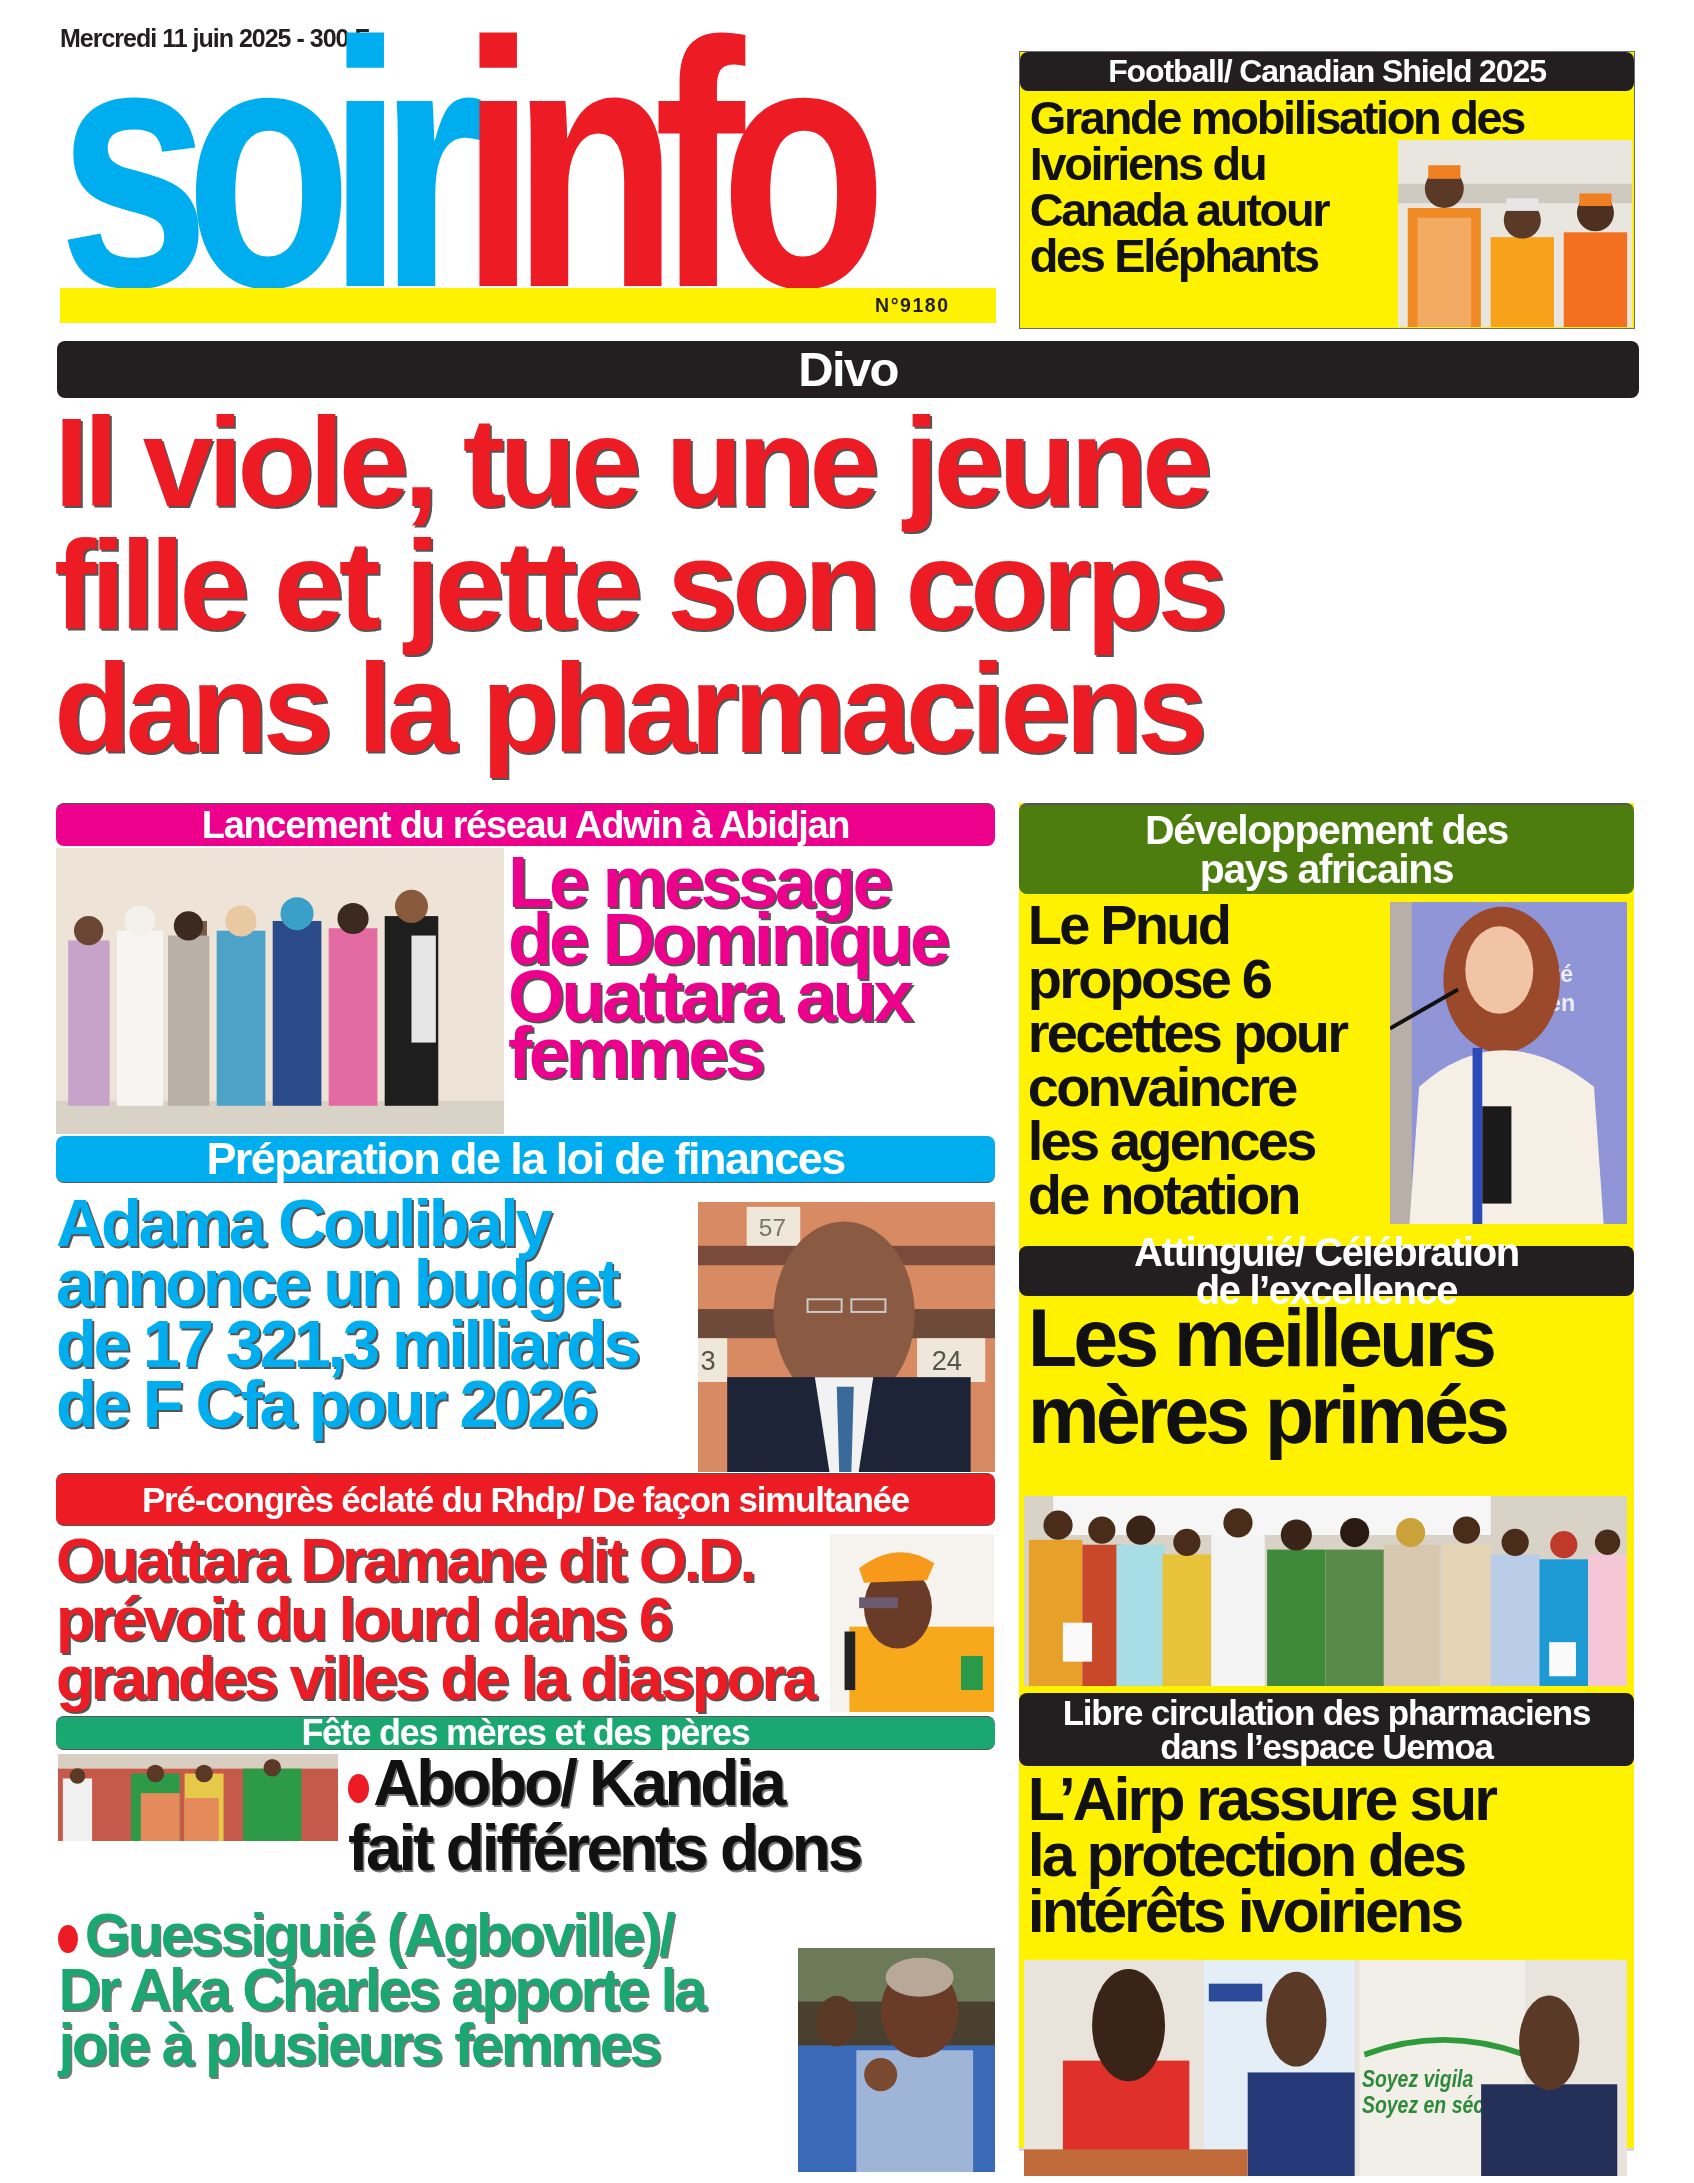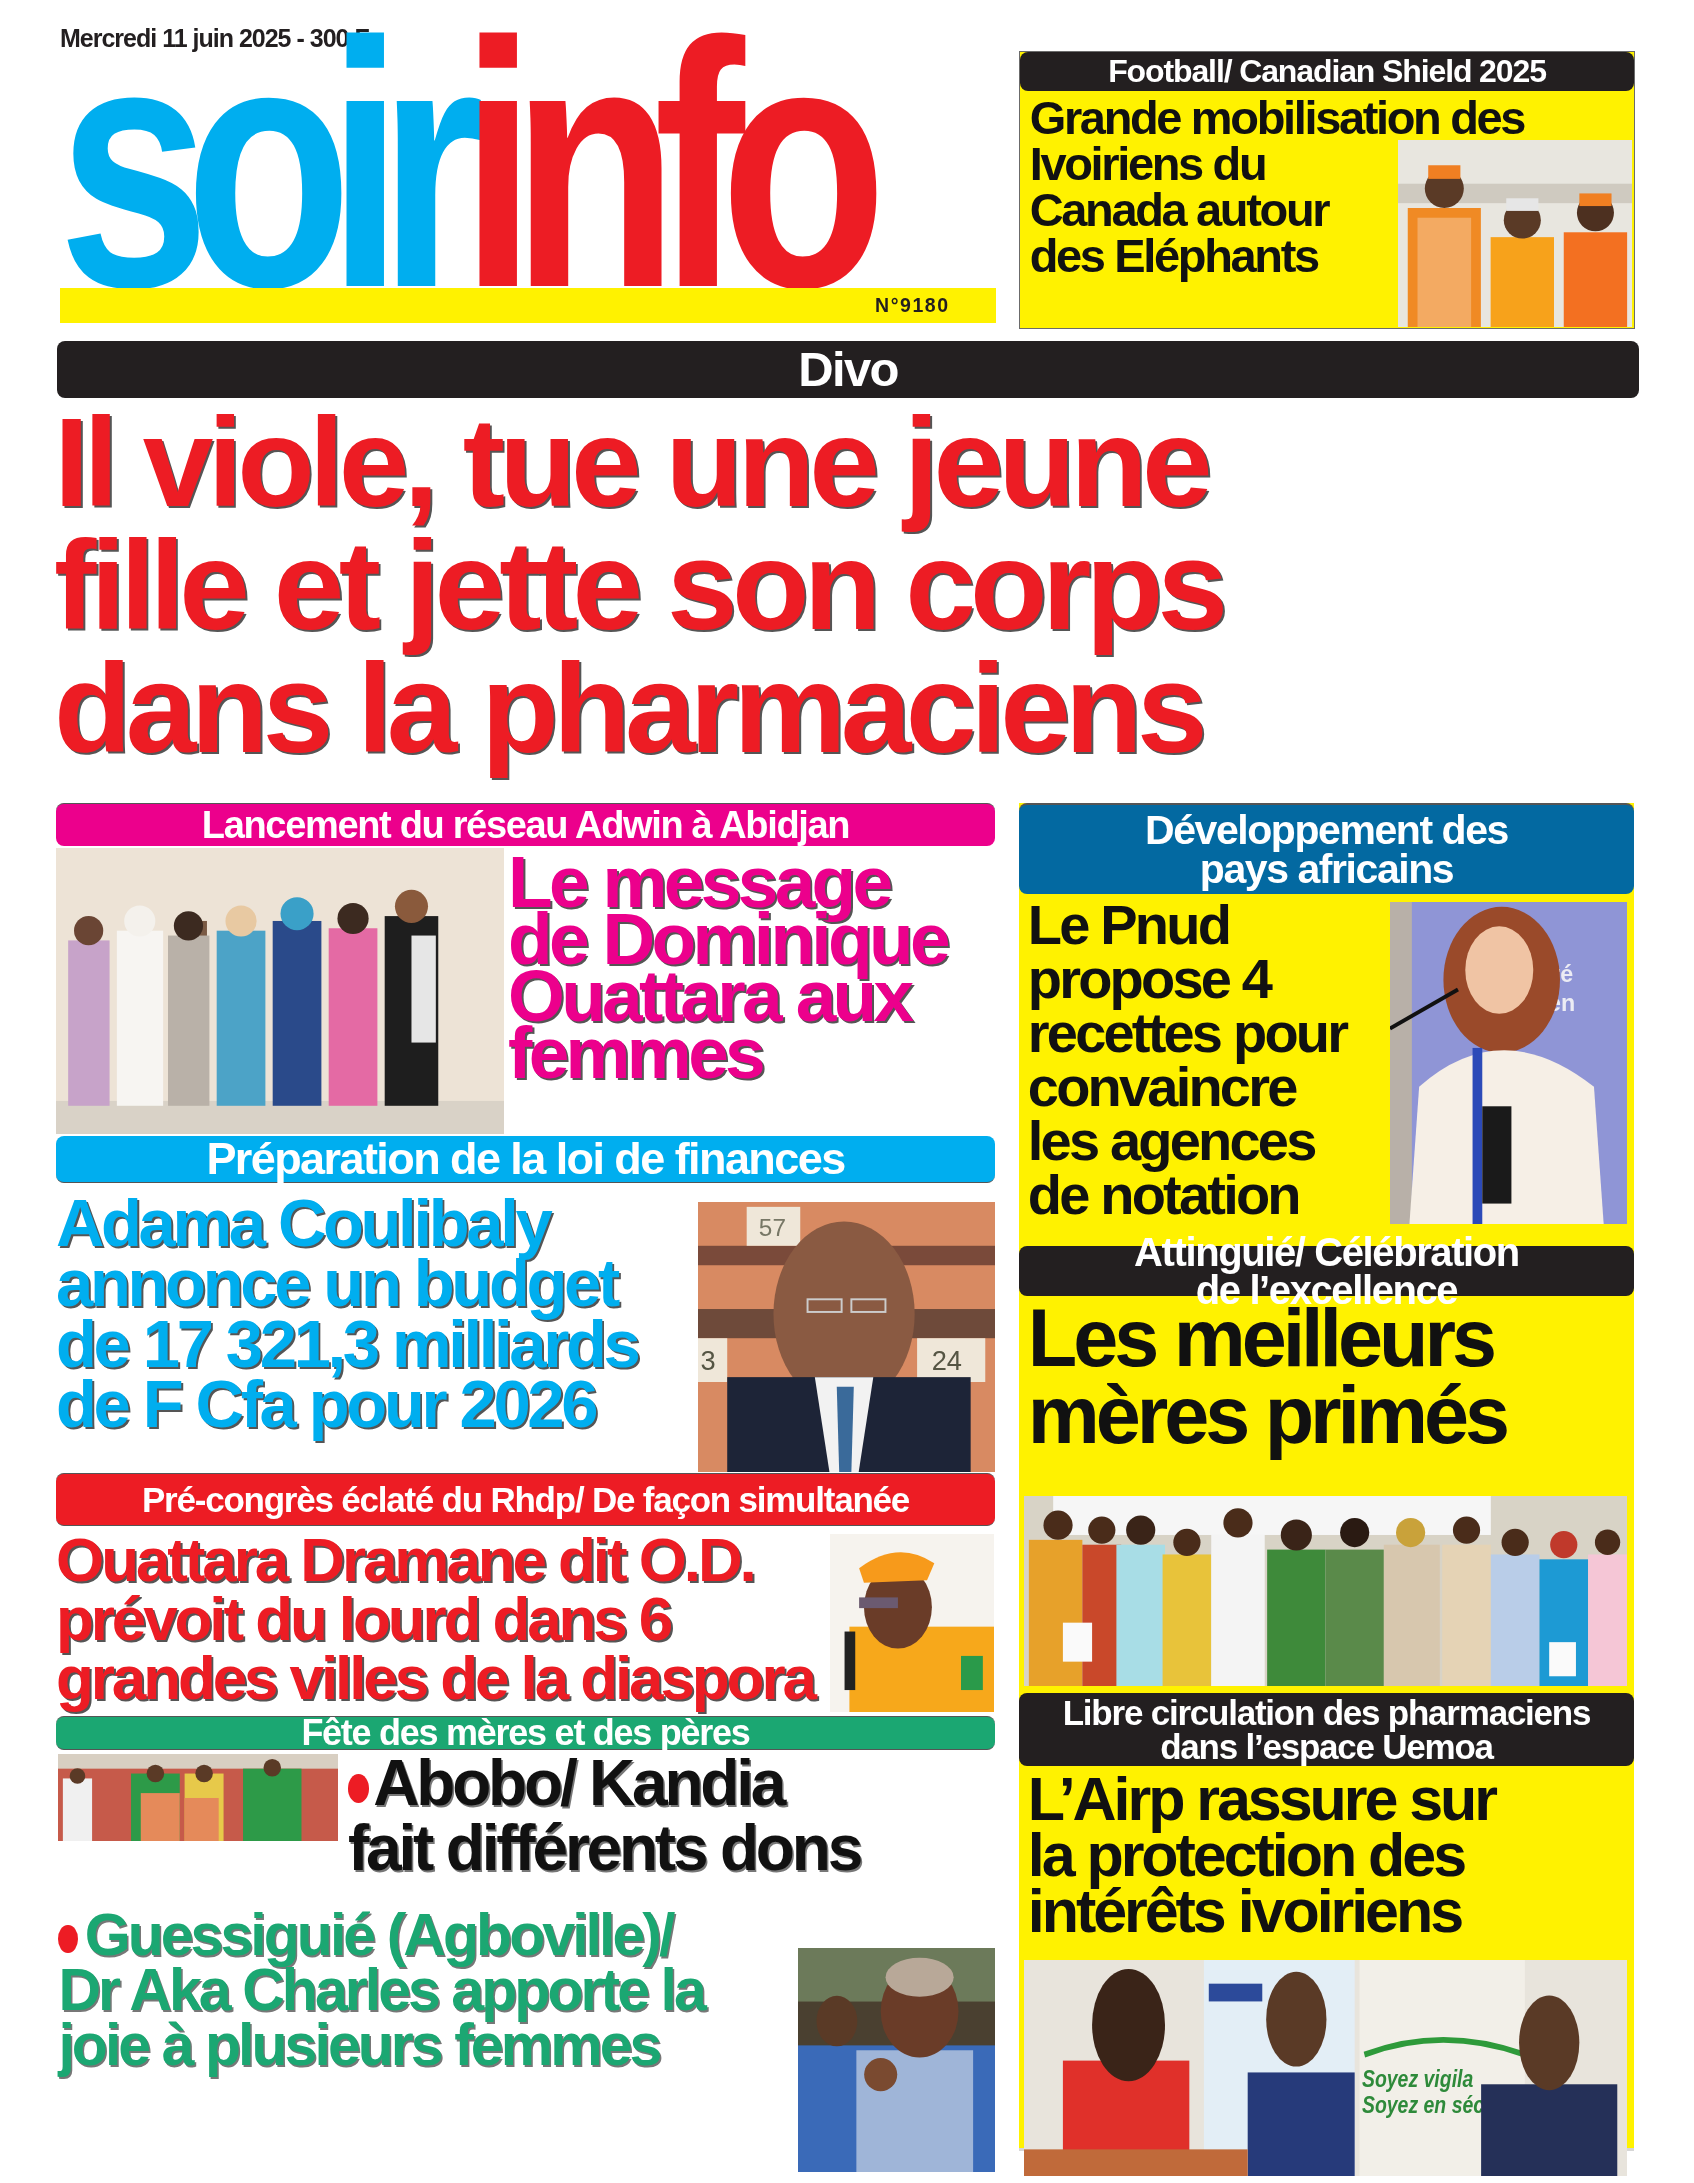--- a/index.html
+++ b/index.html
@@ -184,27 +184,27 @@
       <rect x="120" y="210" width="240" height="250" fill="#f2f2f2" opacity="0.55"></rect>
       <ellipse cx="250" cy="130" rx="80" ry="95" fill="#6a3c28"></ellipse>
       <ellipse cx="250" cy="60" rx="70" ry="40" fill="#b8a898"></ellipse>
       <ellipse cx="80" cy="150" rx="42" ry="52" fill="#5a3a26"></ellipse>
       <circle cx="170" cy="260" r="34" fill="#7a4a30"></circle>
     </svg>
   </div>
 </div>
 
 <div class="abs" style="left:1019px;top:803px;width:615px;height:443px;background:#fff200;">
-  <div class="kicker" style="left:0;top:0;width:100%;height:91px;background:#0369a1;font-size:41px;flex-direction:column;border-top:2.4px solid #555;">
+  <div class="kicker" style="left:0;top:0;width:100%;height:91px;background:#4d7c0f;font-size:41px;flex-direction:column;border-top:2.4px solid #555;">
     <div>Développement des</div>
     <div>pays africains</div>
   </div>
   <div class="hl" style="left:8.8px;top:95px;font-size:56px;color:#111;line-height:0.965;">
     <div>Le Pnud</div>
-    <div>propose 4</div>
+    <div>propose 6</div>
     <div>recettes pour</div>
     <div>convaincre</div>
     <div>les agences</div>
     <div>de notation</div>
   </div>
   <div class="photo" style="left:371px;top:99px;width:237px;height:322px;">
     <svg viewBox="0 0 488 662" preserveAspectRatio="none">
       <rect width="488" height="662" fill="#8f95d6"></rect>
       <rect x="0" y="0" width="45" height="662" fill="#b8b0a8"></rect>
       <text x="260" y="165" font-size="48" font-weight="bold" fill="#ececf4" font-family="Liberation Sans, sans-serif">on ré</text>

